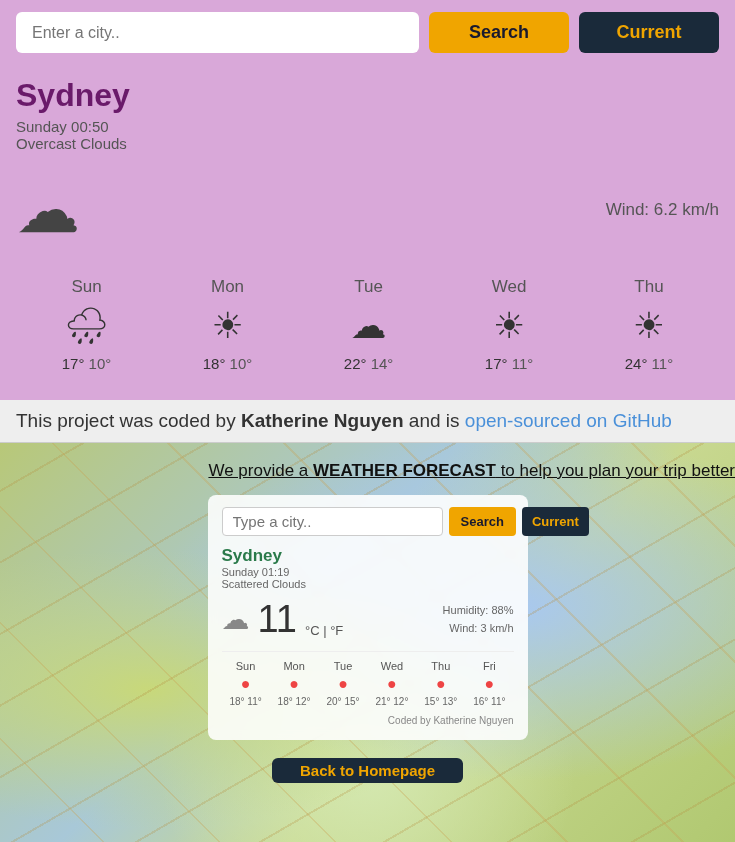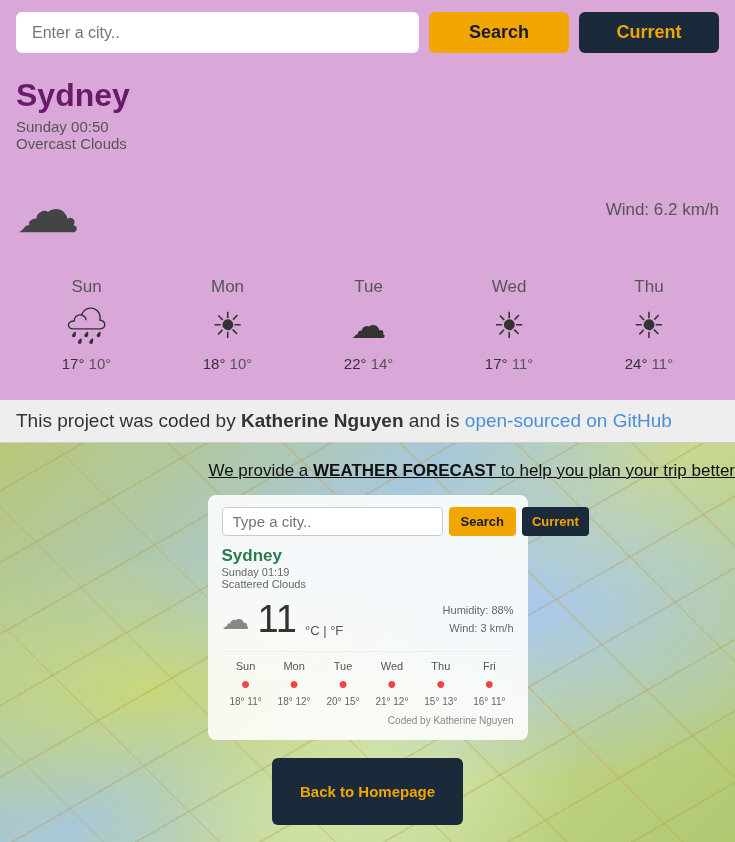--- a/index.html
+++ b/index.html
@@ -361,21 +361,21 @@
       text-align: center;
       margin-top: 18px;
       padding-bottom: 20px;
     }
 
     .back-btn {
       background: #1a2a3a;
       color: #f0a500;
       border: none;
       border-radius: 6px;
-      padding: 25px 28px;
+      padding: 4px 28px;
       font-size: 15px;
       font-weight: bold;
       cursor: pointer;
     }
   </style>
 </head>
 <body>
 
 <div class="top-section">
   <div class="search-bar">

